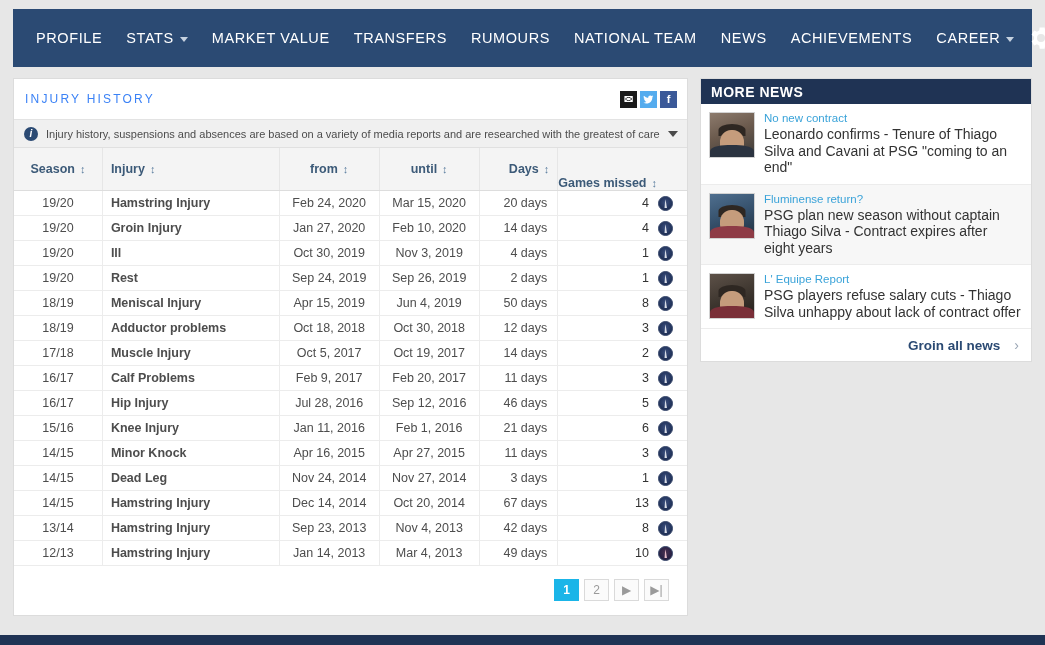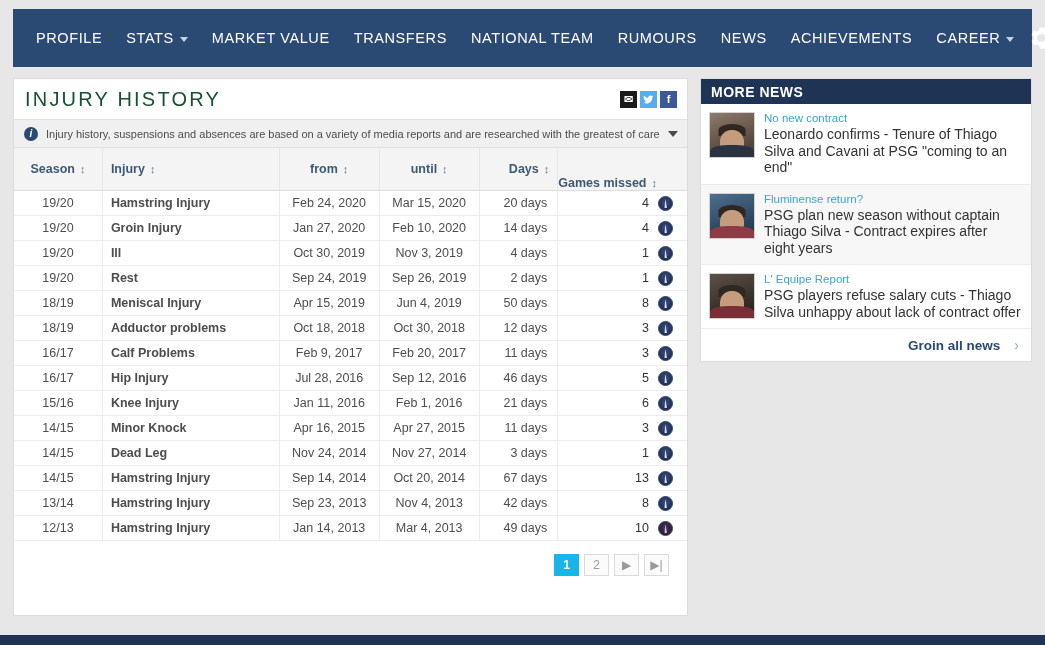--- a/index.html
+++ b/index.html
@@ -49,22 +49,22 @@
     background: #ffffff;
     border: 1px solid #dcdcdc;
   }
   .panel-head {
     height: 41px;
     display: flex; align-items: center;
     padding: 0 10px 0 11px;
     border-bottom: 1px solid #e3e3e3;
   }
   .panel-title {
-    font-size: 20px;
-    color: #14532d;
+    font-size: 12px;
+    color: #3b82f6;
     letter-spacing: 2.2px;
     font-weight: 400;
   }
   .share-icons { margin-left: auto; display: flex; gap: 3px; }
   .share-btn {
     width: 17px; height: 17px;
     display: flex; align-items: center; justify-content: center;
     cursor: pointer;
     font-size: 11px; color: #fff; font-weight: bold;
   }
@@ -260,24 +260,24 @@
         <span>STATS</span>
         <span class="caret"></span>
       </div>
       <div class="nav-item">
         <span>MARKET VALUE</span>
       </div>
       <div class="nav-item">
         <span>TRANSFERS</span>
       </div>
       <div class="nav-item">
+        <span>RUMOURS</span>
+      </div>
+      <div class="nav-item">
         <span>NATIONAL TEAM</span>
-      </div>
-      <div class="nav-item">
-        <span>RUMOURS</span>
       </div>
       <div class="nav-item">
         <span>NEWS</span>
       </div>
       <div class="nav-item">
         <span>ACHIEVEMENTS</span>
       </div>
       <div class="nav-item">
         <span>CAREER</span>
         <span class="caret"></span>
@@ -425,20 +425,33 @@
           <td class="c-until">Oct 30, 2018</td>
           <td class="c-days">12 days</td>
           <td class="c-games">
             <div class="games-cell">
               <span class="games-num">3</span>
               <span class="badge"></span>
             </div>
           </td>
         </tr>
         <tr>
+          <td class="c-season">17/18</td>
+          <td class="c-injury">Muscle Injury</td>
+          <td class="c-from">Oct 5, 2017</td>
+          <td class="c-until">Oct 19, 2017</td>
+          <td class="c-days">14 days</td>
+          <td class="c-games">
+            <div class="games-cell">
+              <span class="games-num">2</span>
+              <span class="badge"></span>
+            </div>
+          </td>
+        </tr>
+        <tr>
           <td class="c-season">16/17</td>
           <td class="c-injury">Calf Problems</td>
           <td class="c-from">Feb 9, 2017</td>
           <td class="c-until">Feb 20, 2017</td>
           <td class="c-days">11 days</td>
           <td class="c-games">
             <div class="games-cell">
               <span class="games-num">3</span>
               <span class="badge"></span>
             </div>
@@ -492,21 +505,21 @@
           <td class="c-games">
             <div class="games-cell">
               <span class="games-num">1</span>
               <span class="badge"></span>
             </div>
           </td>
         </tr>
         <tr>
           <td class="c-season">14/15</td>
           <td class="c-injury">Hamstring Injury</td>
-          <td class="c-from">Sep 14, 2014</td>
+          <td class="c-from">Dec 14, 2014</td>
           <td class="c-until">Oct 20, 2014</td>
           <td class="c-days">67 days</td>
           <td class="c-games">
             <div class="games-cell">
               <span class="games-num">13</span>
               <span class="badge"></span>
             </div>
           </td>
         </tr>
         <tr>

